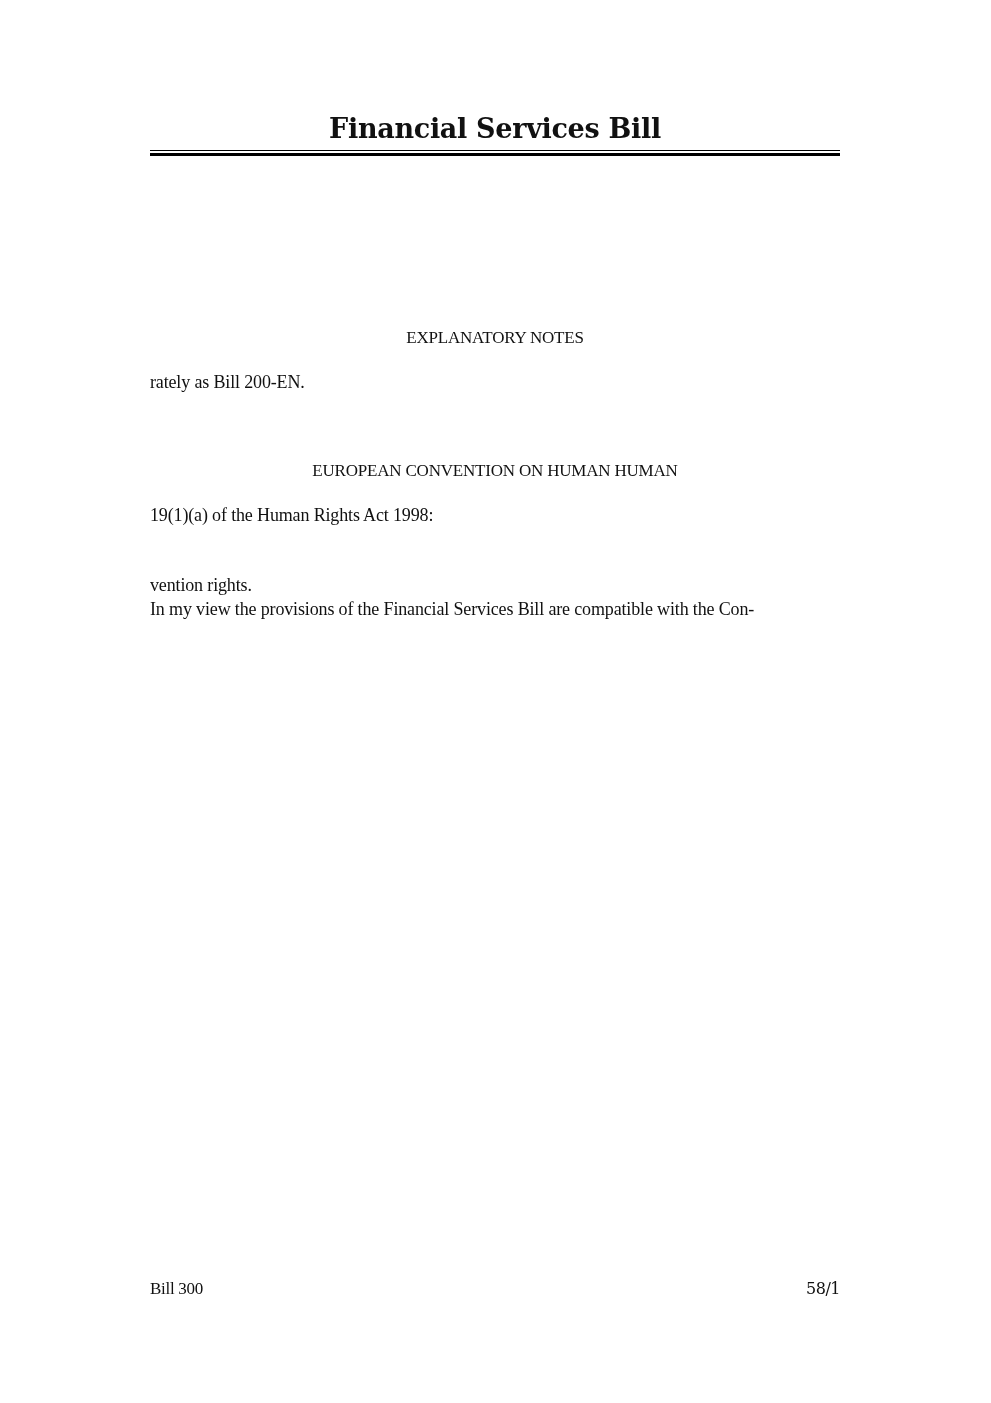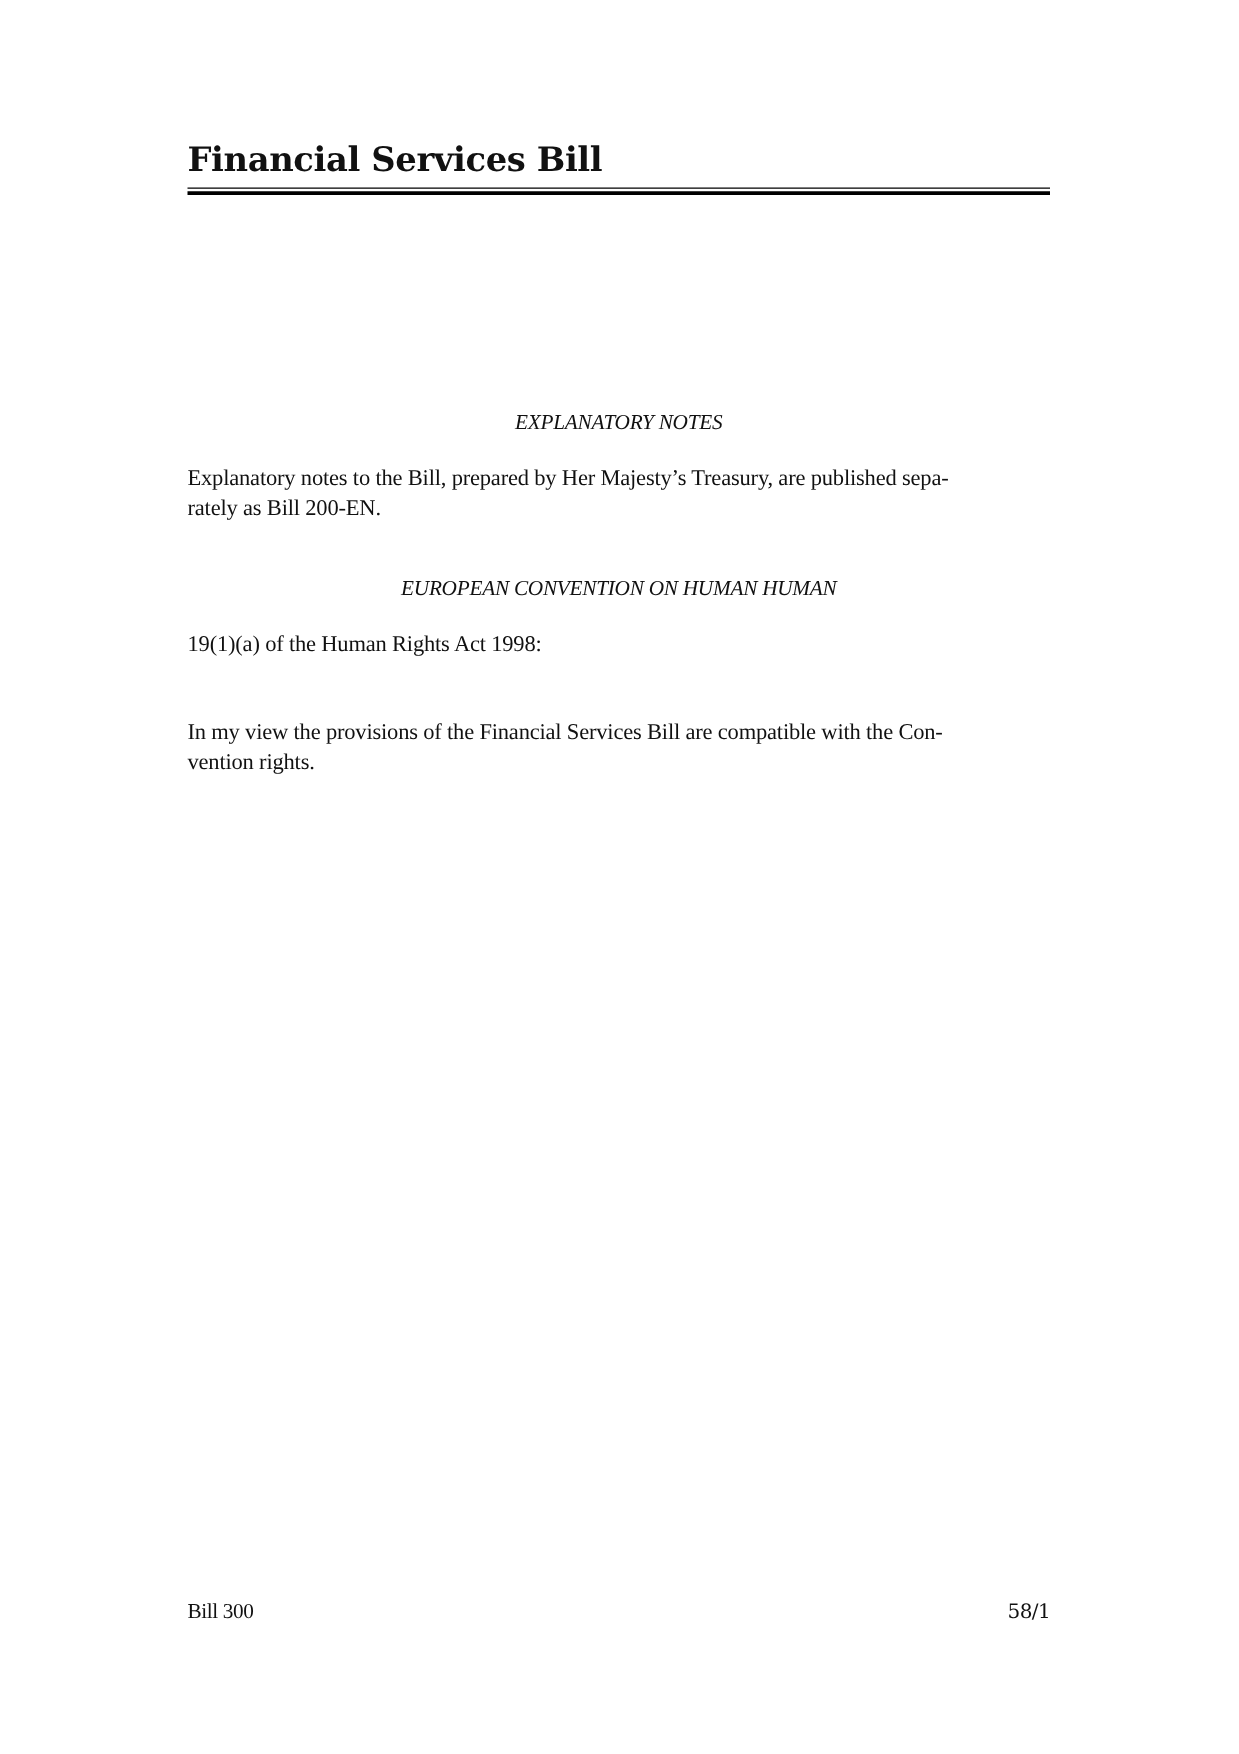--- a/index.html
+++ b/index.html
@@ -13,21 +13,21 @@
       position: relative;
       overflow: hidden;
       color: #111111;
       font-family: "Liberation Serif", serif;
     }
     .title {
       position: absolute;
       left: 150px;
       width: 690px;
       top: 110px;
-      text-align: left;
+      text-align: center;
       font-family: "DejaVu Serif", serif;
       font-weight: bold;
       font-size: 27px;
       letter-spacing: -0.3px;
       line-height: 38px;
       margin: 0;
     }
     .rule-thin {
       position: absolute;
       left: 150px;
@@ -47,21 +47,20 @@
     .heading {
       position: absolute;
       left: 150px;
       width: 690px;
       text-align: center;
       font-size: 17px;
       line-height: 22px;
       letter-spacing: -0.2px;
       margin: 0;
       font-weight: normal;
-      font-style: italic;
     }
     .para {
       position: absolute;
       left: 150px;
       width: 700px;
       font-size: 18px;
       line-height: 24px;
       letter-spacing: -0.15px;
       margin: 0;
     }
@@ -88,29 +87,28 @@
 </head>
 <body>
 
 <h1 class="title">Financial Services Bill</h1>
 <div class="rule-thin"></div>
 <div class="rule-thick"></div>
 
 <h2 class="heading" style="top:327px;">EXPLANATORY NOTES</h2>
 
 <p class="para" style="top:370px;">
-  <span>Explanatory notes to the Bill, prepared by Her Majesty’s Treasury, are published sepa-</span>
   <span>rately as Bill 200-EN.</span>
 </p>
 
 <h2 class="heading" style="top:460px;">EUROPEAN CONVENTION ON HUMAN HUMAN</h2>
 
 <p class="para" style="top:503px;">
   <span>19(1)(a) of the Human Rights Act 1998:</span>
 </p>
 
 <p class="para" style="top:573px;">
+  <span>vention rights.</span>
   <span>In my view the provisions of the Financial Services Bill are compatible with the Con-</span>
-  <span>vention rights.</span>
 </p>
 
 <div class="footer-left">Bill 300</div>
 <div class="footer-right">58/1</div>
 
 </body></html>

